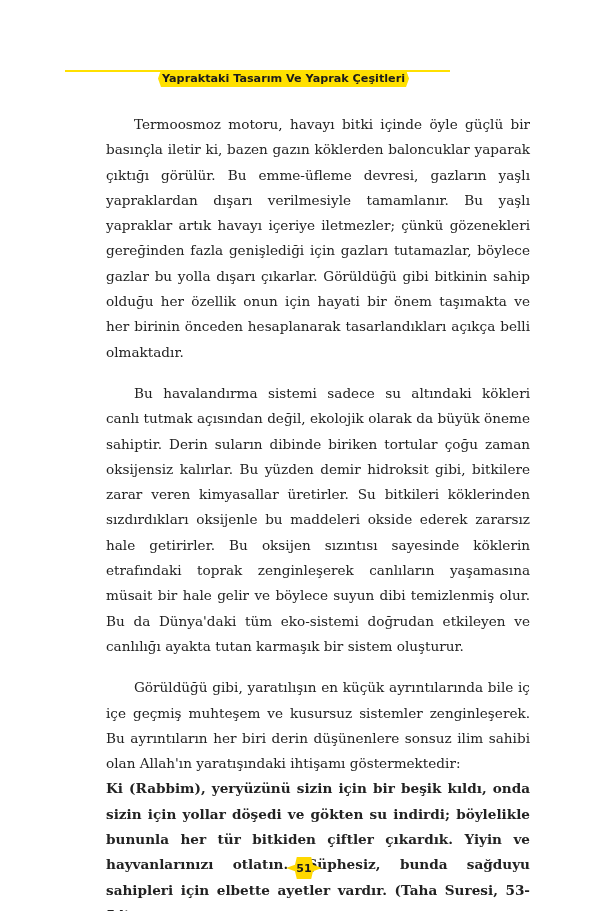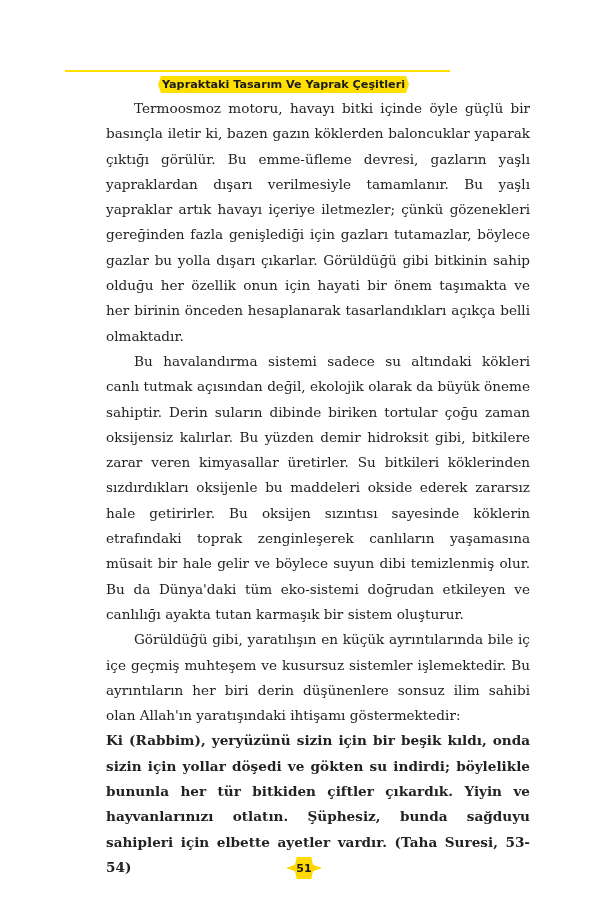--- a/index.html
+++ b/index.html
@@ -1,49 +1,49 @@
 <!DOCTYPE html>
 <html><head>
 <meta charset="utf-8">
 <style>
   html, body { margin: 0; padding: 0; background: #ffffff; }
   body { width: 616px; height: 911px; position: relative; overflow: hidden; }
   .header { position: absolute; top: 60px; left: 65px; width: 385px; height: 24px; }
   .header-line { position: absolute; top: 10px; left: 0; width: 385px; height: 2px; background: #ffe000; }
   .header-label {
-    position: absolute; left: 93px; top: 16px; height: 17px; padding: 0 4px;
+    position: absolute; left: 93px; top: 10px; height: 17px; padding: 0 4px;
     background: #ffe000; color: #1b1b1b;
     font-family: "DejaVu Sans", sans-serif; font-weight: bold; font-size: 11.2px;
     line-height: 17px; white-space: nowrap;
     clip-path: polygon(3px 0, calc(100% - 3px) 0, 100% 50%, calc(100% - 3px) 100%, 3px 100%, 0 50%);
   }
   .content {
     position: absolute; left: 106px; top: 96px; width: 424px;
     font-family: "DejaVu Serif", serif; font-size: 13.6px; color: #222222;
     line-height: 25.3px; text-align: justify;
   }
   .content p { margin: 0; text-indent: 0; }
-  .content p.indent { text-indent: 28px; }
+  .content p.indent { text-indent: 28px; margin-top: 16px; }
   .quote { margin: 0 0 0 0; padding-left: 0; font-weight: bold; color: #222; text-indent: 0; }
   .page-num {
     position: absolute; left: 286px; top: 857px; width: 36px; height: 22px;
     background: #ffd800; color: #1b1b1b;
     font-family: "DejaVu Sans", sans-serif; font-weight: bold; font-size: 11px;
     display: flex; align-items: center; justify-content: center;
     clip-path: polygon(30% 0, 70% 0, 75% 35%, 100% 50%, 75% 65%, 70% 100%, 30% 100%, 25% 65%, 0 50%, 25% 35%);
   }
 </style>
 </head>
 <body>
 
 <div class="header">
   <div class="header-line"></div>
   <div class="header-label">Yapraktaki Tasarım Ve Yaprak Çeşitleri</div>
 </div>
 
 <div class="content">
   <p class="indent">Termoosmoz motoru, havayı bitki içinde öyle güçlü bir basınçla iletir ki, bazen gazın köklerden baloncuklar yaparak çıktığı görülür. Bu emme-üfleme devresi, gazların yaşlı yapraklardan dışarı verilmesiyle tamamlanır. Bu yaşlı yapraklar artık havayı içeriye iletmezler; çünkü gözenekleri gereğinden fazla genişlediği için gazları tutamazlar, böylece gazlar bu yolla dışarı çıkarlar. Görüldüğü gibi bitkinin sahip olduğu her özellik onun için hayati bir önem taşımakta ve her birinin önceden hesaplanarak tasarlandıkları açıkça belli olmaktadır.</p>
   <p class="indent">Bu havalandırma sistemi sadece su altındaki kökleri canlı tutmak açısından değil, ekolojik olarak da büyük öneme sahiptir. Derin suların dibinde biriken tortular çoğu zaman oksijensiz kalırlar. Bu yüzden demir hidroksit gibi, bitkilere zarar veren kimyasallar üretirler. Su bitkileri köklerinden sızdırdıkları oksijenle bu maddeleri okside ederek zararsız hale getirirler. Bu oksijen sızıntısı sayesinde köklerin etrafındaki toprak zenginleşerek canlıların yaşamasına müsait bir hale gelir ve böylece suyun dibi temizlenmiş olur. Bu da Dünya'daki tüm eko-sistemi doğrudan etkileyen ve canlılığı ayakta tutan karmaşık bir sistem oluşturur.</p>
-  <p class="indent">Görüldüğü gibi, yaratılışın en küçük ayrıntılarında bile iç içe geçmiş muhteşem ve kusursuz sistemler işlemektedir. Bu ayrıntıların her biri derin düşünenlere sonsuz ilim sahibi olan Allah'ın yaratışındaki ihtişamı göstermektedir:</p>
+  <p class="indent">Görüldüğü gibi, yaratılışın en küçük ayrıntılarında bile iç içe geçmiş muhteşem ve kusursuz sistemler zenginleşerek. Bu ayrıntıların her biri derin düşünenlere sonsuz ilim sahibi olan Allah'ın yaratışındaki ihtişamı göstermektedir:</p>
   <p class="quote">Ki (Rabbim), yeryüzünü sizin için bir beşik kıldı, onda sizin için yollar döşedi ve gökten su indirdi; böylelikle bununla her tür bitkiden çiftler çıkardık. Yiyin ve hayvanlarınızı otlatın. Şüphesiz, bunda sağduyu sahipleri için elbette ayetler vardır. (Taha Suresi, 53-54)</p>
 </div>
 
 <div class="page-num">51</div>
 
 </body></html>

